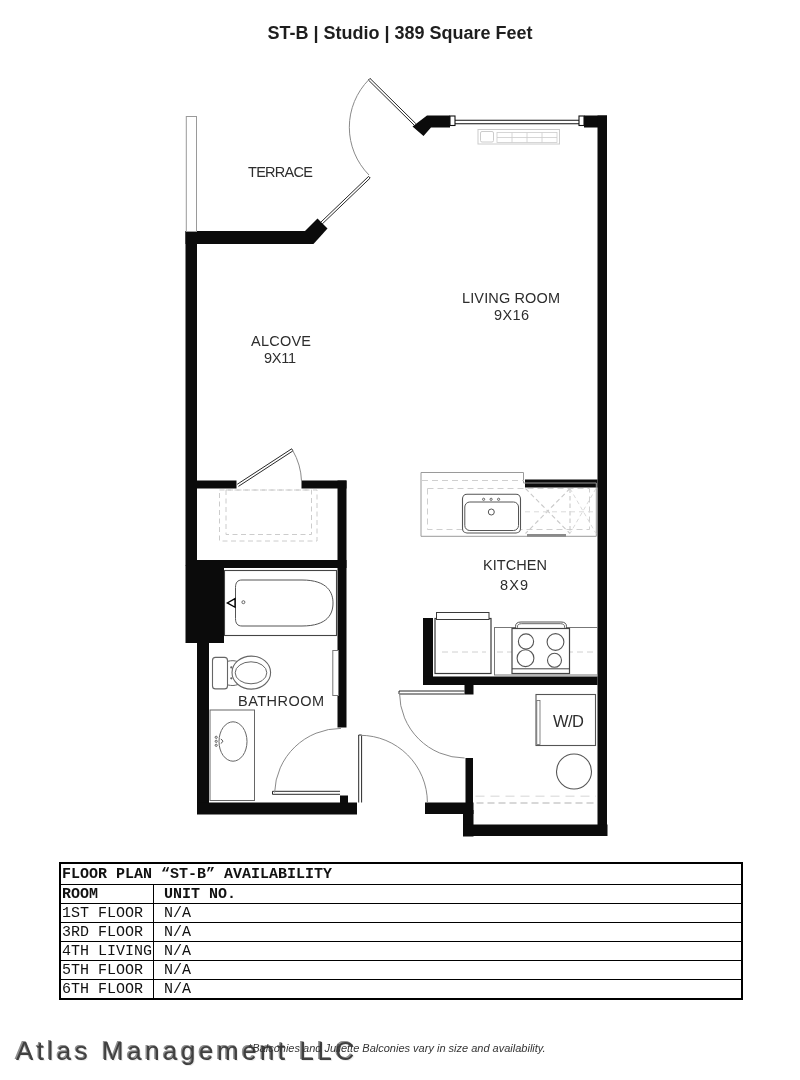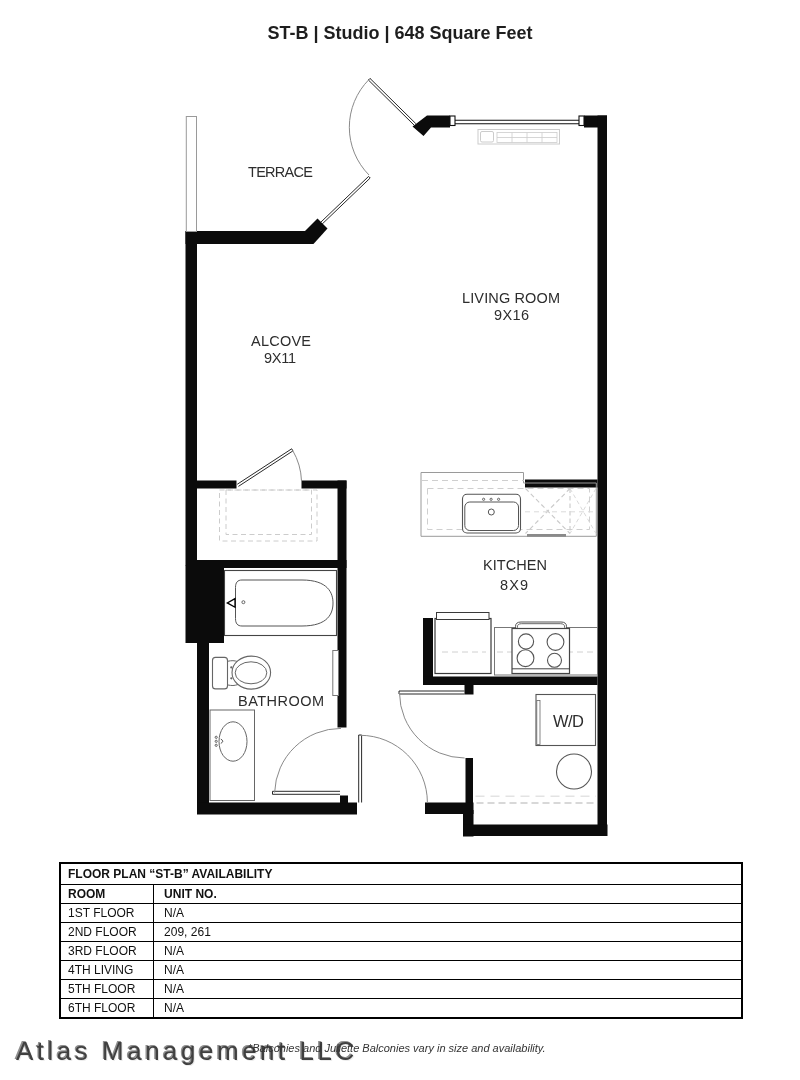--- a/index.html
+++ b/index.html
@@ -2,33 +2,33 @@
 <html><head>
 <meta charset="utf-8">
 <style>
   html,body{margin:0;padding:0;background:#ffffff;width:800px;height:1080px;overflow:hidden;}
   body{font-family:"Liberation Sans",sans-serif;position:relative;}
   .title{position:absolute;left:0;top:23px;width:800px;text-align:center;
          font-size:18px;font-weight:bold;color:#1e1e1e;letter-spacing:0px;}
   svg{position:absolute;left:0;top:0;}
   .tablewrap{position:absolute;left:59px;top:862px;width:680px;border:2px solid #000;}
   table{border-collapse:collapse;width:100%;table-layout:fixed;}
-  td{font-size:12px;color:#111;padding:0 0 0 7px;height:18px;vertical-align:middle;
-     border-top:1px solid #000;}
+  td{font-size:15px;color:#111;padding:0 0 0 1px;height:18px;vertical-align:middle;
+     border-top:1px solid #000;font-family:Liberation Mono, monospace;}
   tr.h1 td{font-weight:bold;border-top:none;height:20px;}
   tr.h2 td{font-weight:bold;}
   td.c2{border-left:1px solid #000;padding-left:10px;margin-top:37px;}
   .wm{position:absolute;left:16px;top:1036px;font-size:26px;letter-spacing:3.5px;
       color:#404040;text-shadow:-1.4px -1.4px 0 #8f8f8f, -0.6px -0.6px 0 #a6a6a6, 1px 1px 0 #ececec;}
   .note{position:absolute;left:248px;top:1042px;font-size:11px;font-style:italic;color:#333;}
 </style>
 </head>
 <body>
 
-<div class="title">ST-B | Studio | 648 Square Feet</div>
+<div class="title">ST-B | Studio | 389 Square Feet</div>
 
 <svg width="800" height="860" viewBox="0 0 800 860">
 <g fill="none" stroke="none">
 
 <g fill="#0b0b0b">
 
   <polygon points="412.5,126.5 427,115.5 450,115.5 450,127.5 431,127.5 423.5,136"></polygon>
 
   <rect x="584" y="115.5" width="23" height="12"></rect>
 
@@ -286,24 +286,20 @@
 <tr class="h2">
           <td>ROOM</td>
           <td class="c2">UNIT NO.</td>
         </tr>
 
 <tr>
           <td>1ST FLOOR</td>
           <td class="c2">N/A</td>
         </tr>
 
-<tr>
-          <td>2ND FLOOR</td>
-          <td class="c2">209, 261</td>
-        </tr>
 
 <tr>
           <td>3RD FLOOR</td>
           <td class="c2">N/A</td>
         </tr>
 
 <tr>
           <td>4TH LIVING</td>
           <td class="c2">N/A</td>
         </tr>

